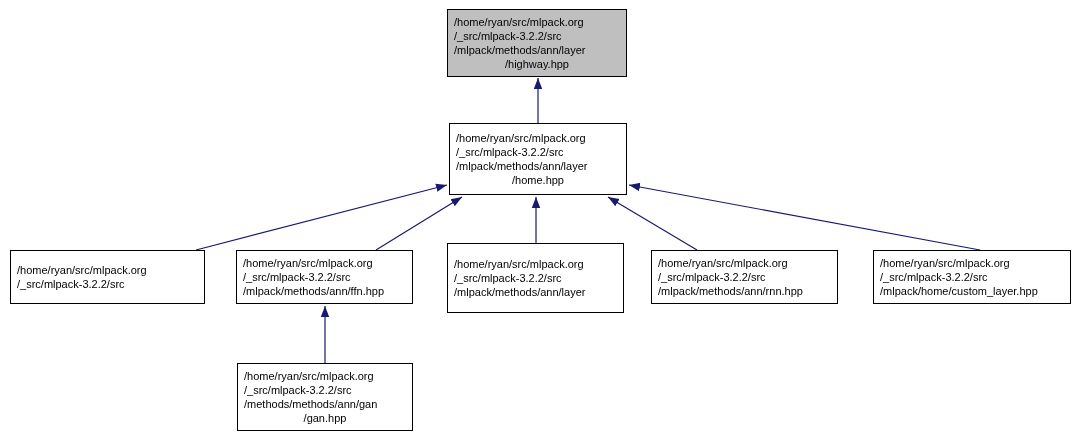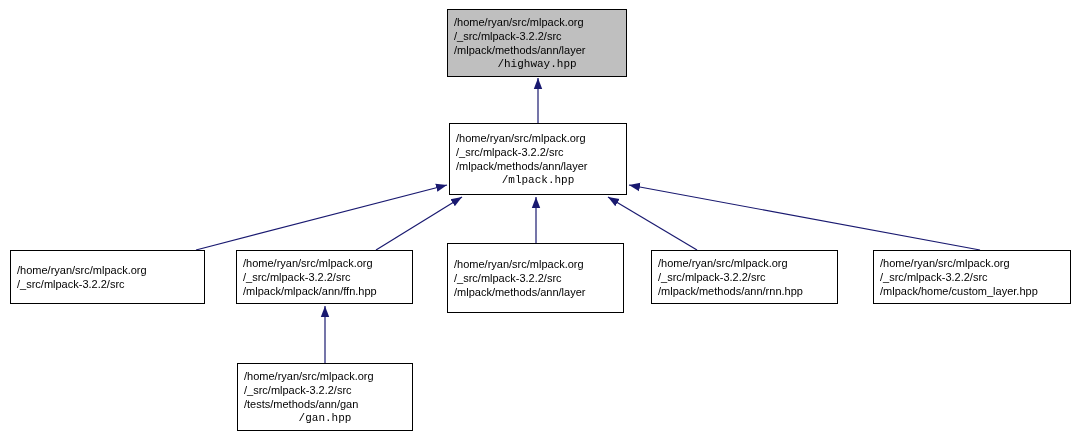--- a/index.html
+++ b/index.html
@@ -36,21 +36,20 @@
     justify-content: center;
     padding: 2px 6px;
     cursor: pointer;
   }
   .node .line {
     text-align: left;
     white-space: nowrap;
   }
   .node .line.center {
     text-align: center;
-    font-family: Liberation Mono, monospace;
   }
 </style>
 </head>
 <body>
 
 <div class="canvas">
   <svg class="edge-layer" width="1081" height="437" viewBox="0 0 1081 437" xmlns="http://www.w3.org/2000/svg">
     <defs>
       <marker id="arrowhead" markerUnits="userSpaceOnUse" markerWidth="12" markerHeight="10" refX="11" refY="5" orient="auto">
         <path d="M0,0.8 L11,5 L0,9.2 z" fill="#191970"></path>
@@ -70,46 +69,46 @@
       <div class="node" title="/home/ryan/src/mlpack.org/_src/mlpack-3.2.2/src/mlpack/methods/ann/layer/highway.hpp" style="left: 447px; top: 9px; width: 180px; height: 68px; background: rgb(191, 191, 191); border-color: rgb(0, 0, 0); color: rgb(0, 0, 0);">
         <div class="line">/home/ryan/src/mlpack.org</div>
         <div class="line">/_src/mlpack-3.2.2/src</div>
         <div class="line">/mlpack/methods/ann/layer</div>
         <div class="line center">/highway.hpp</div>
       </div>
       <div class="node" title="/home/ryan/src/mlpack.org/_src/mlpack-3.2.2/src/mlpack/methods/ann/layer/layer.hpp" style="left: 449px; top: 123px; width: 178px; height: 72px; background: rgb(255, 255, 255); border-color: rgb(0, 0, 0); color: rgb(0, 0, 0);">
         <div class="line">/home/ryan/src/mlpack.org</div>
         <div class="line">/_src/mlpack-3.2.2/src</div>
         <div class="line">/mlpack/methods/ann/layer</div>
-        <div class="line center">/mlpack.hpp</div>
+        <div class="line center">/home.hpp</div>
       </div>
       <div class="node" title="/home/ryan/src/mlpack.org/_src/mlpack-3.2.2/src/mlpack/methods/ann/brnn.hpp" style="left: 10px; top: 250px; width: 195px; height: 54px; background: rgb(255, 255, 255); border-color: rgb(0, 0, 0); color: rgb(0, 0, 0);">
         <div class="line">/home/ryan/src/mlpack.org</div>
         <div class="line">/_src/mlpack-3.2.2/src</div>
       </div>
       <div class="node" title="/home/ryan/src/mlpack.org/_src/mlpack-3.2.2/src/mlpack/methods/ann/ffn.hpp" style="left: 236px; top: 250px; width: 177px; height: 54px; background: rgb(255, 255, 255); border-color: rgb(0, 0, 0); color: rgb(0, 0, 0);">
         <div class="line">/home/ryan/src/mlpack.org</div>
         <div class="line">/_src/mlpack-3.2.2/src</div>
-        <div class="line">/mlpack/mlpack/ann/ffn.hpp</div>
+        <div class="line">/mlpack/methods/ann/ffn.hpp</div>
       </div>
       <div class="node" title="/home/ryan/src/mlpack.org/_src/mlpack-3.2.2/src/mlpack/methods/ann/layer_names.hpp" style="left: 447px; top: 243px; width: 177px; height: 70px; background: rgb(255, 255, 255); border-color: rgb(0, 0, 0); color: rgb(0, 0, 0);">
         <div class="line">/home/ryan/src/mlpack.org</div>
         <div class="line">/_src/mlpack-3.2.2/src</div>
         <div class="line">/mlpack/methods/ann/layer</div>
       </div>
       <div class="node" title="/home/ryan/src/mlpack.org/_src/mlpack-3.2.2/src/mlpack/methods/ann/rnn.hpp" style="left: 651px; top: 250px; width: 187px; height: 54px; background: rgb(255, 255, 255); border-color: rgb(0, 0, 0); color: rgb(0, 0, 0);">
         <div class="line">/home/ryan/src/mlpack.org</div>
         <div class="line">/_src/mlpack-3.2.2/src</div>
         <div class="line">/mlpack/methods/ann/rnn.hpp</div>
       </div>
       <div class="node" title="/home/ryan/src/mlpack.org/_src/mlpack-3.2.2/src/mlpack/tests/custom_layer.hpp" style="left: 873px; top: 250px; width: 198px; height: 54px; background: rgb(255, 255, 255); border-color: rgb(0, 0, 0); color: rgb(0, 0, 0);">
         <div class="line">/home/ryan/src/mlpack.org</div>
         <div class="line">/_src/mlpack-3.2.2/src</div>
         <div class="line">/mlpack/home/custom_layer.hpp</div>
       </div>
       <div class="node" title="/home/ryan/src/mlpack.org/_src/mlpack-3.2.2/src/mlpack/methods/ann/gan/gan.hpp" style="left: 237px; top: 363px; width: 176px; height: 68px; background: rgb(255, 255, 255); border-color: rgb(0, 0, 0); color: rgb(0, 0, 0);">
         <div class="line">/home/ryan/src/mlpack.org</div>
         <div class="line">/_src/mlpack-3.2.2/src</div>
-        <div class="line">/tests/methods/ann/gan</div>
+        <div class="line">/methods/methods/ann/gan</div>
         <div class="line center">/gan.hpp</div>
       </div>
     </div>
 </div>
 
 </body></html>

